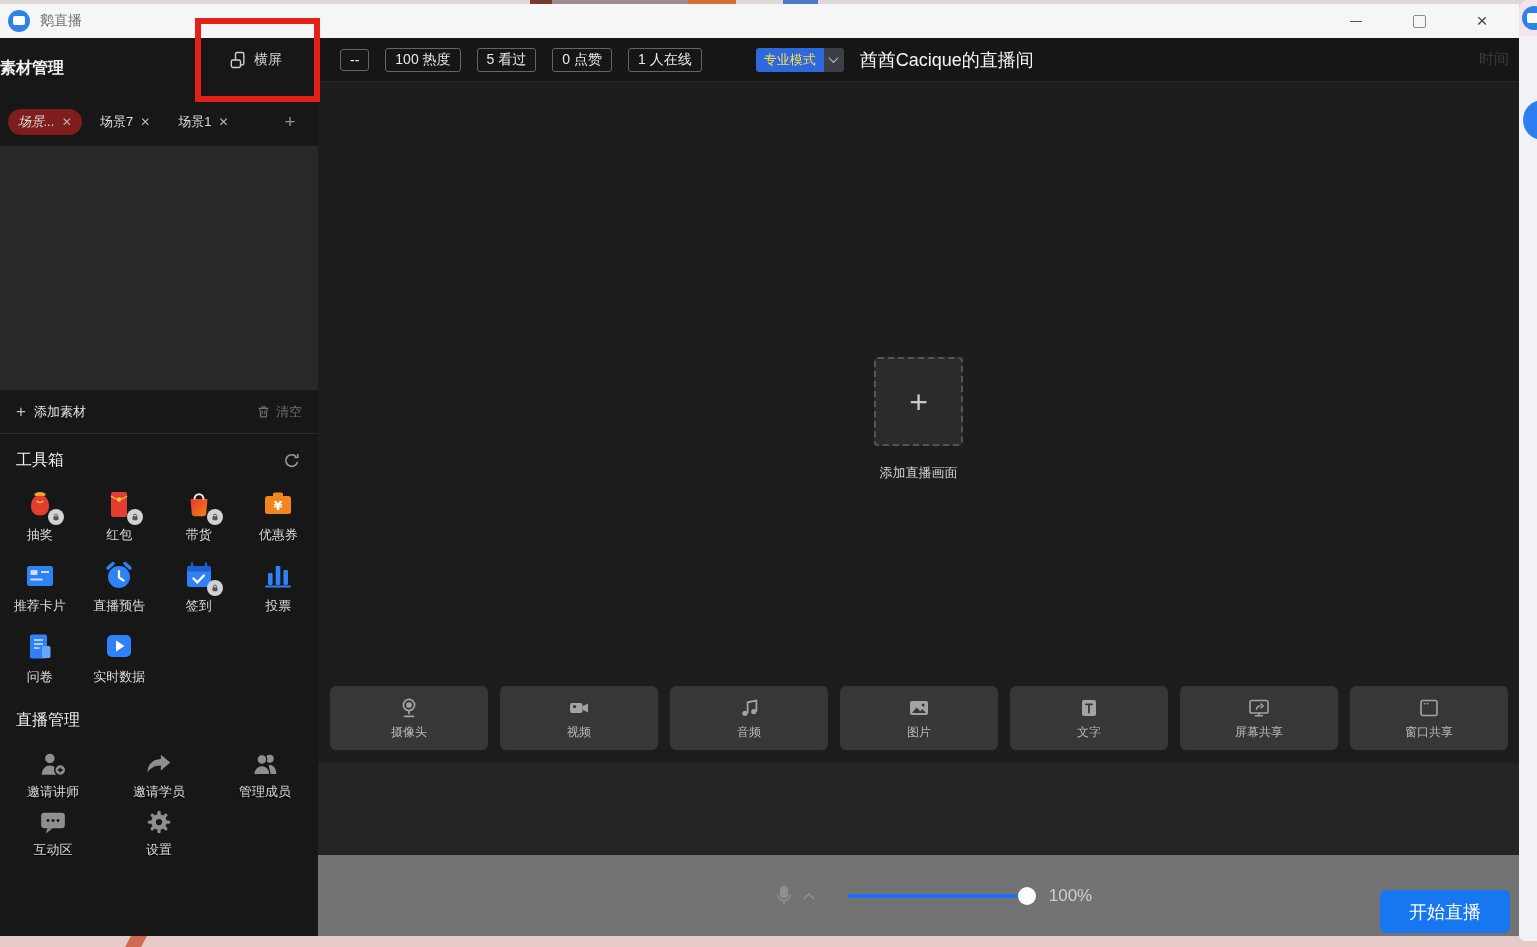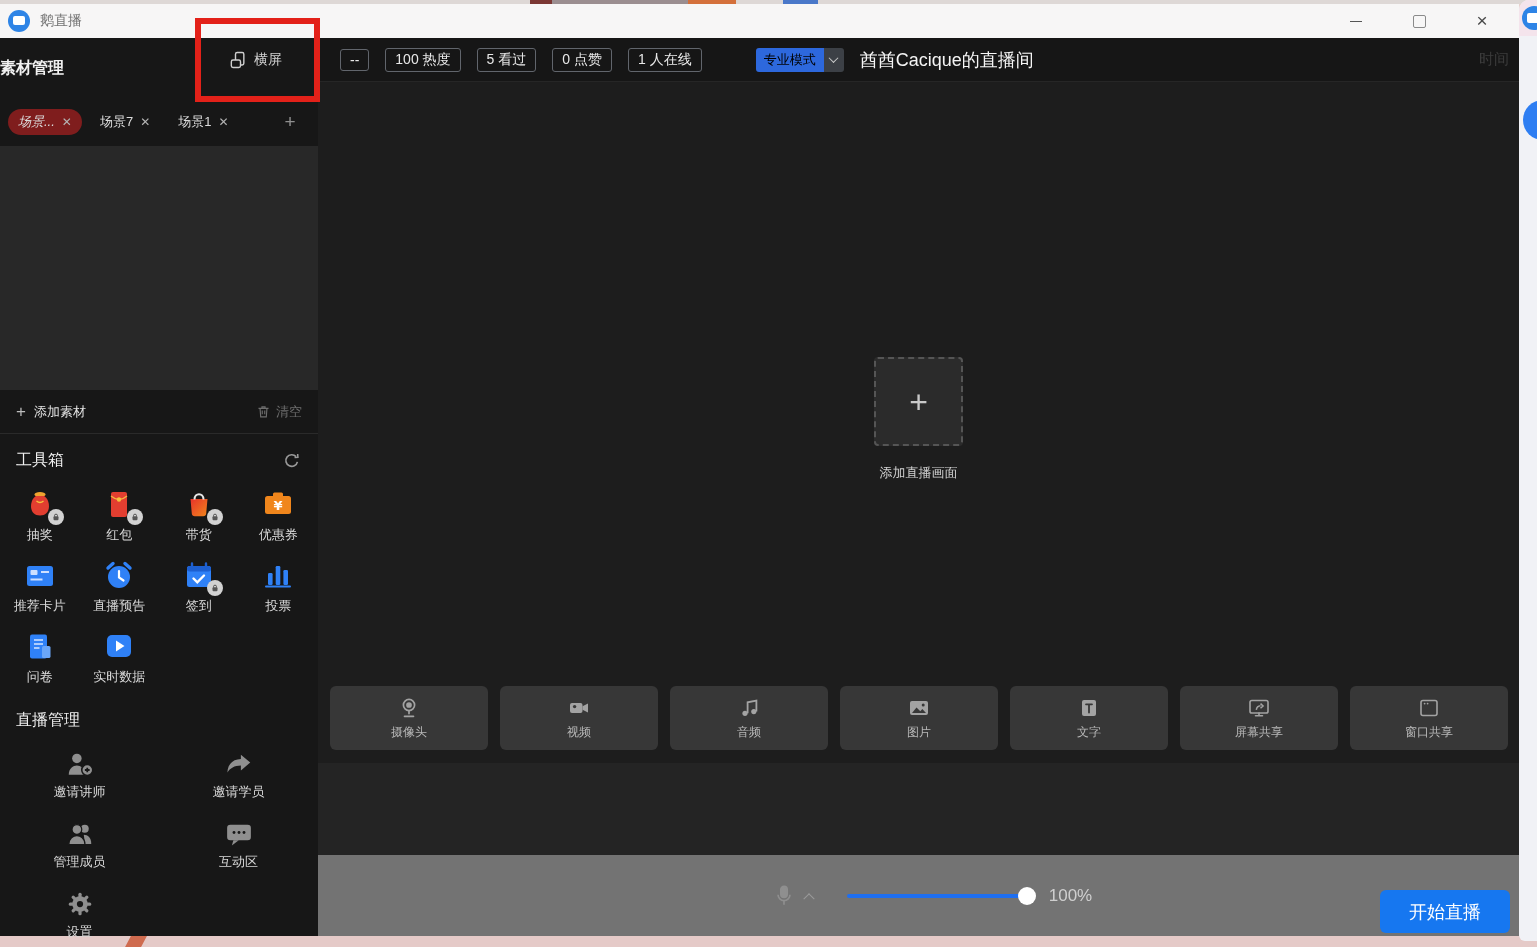--- a/index.html
+++ b/index.html
@@ -43,30 +43,30 @@
   .add-material .plus { color:#bdbdbd; font-size:17px; }
   .clear-btn { display:flex; align-items:center; gap:5px; color:#6e6e6e; font-size:13px; cursor:pointer; }
   .section-head { display:flex; align-items:center; justify-content:space-between; padding:16px 16px 0 16px; }
   .section-title { font-size:16px; color:#f0f0f0; }
   .tools-grid { margin-top:16px; display:grid; grid-template-columns:repeat(4,1fr); row-gap:14px; justify-items:center; }
   .tool { display:flex; flex-direction:column; align-items:center; width:72px; cursor:pointer; }
   .tool-icon { width:36px; height:36px; position:relative; }
   .tool-label { margin-top:3px; font-size:13px; color:#dadada; white-space:nowrap; }
   .lock { position:absolute; right:-6px; bottom:-2px; width:16px; height:16px; border-radius:50%; background:#d2d2d2; display:flex; align-items:center; justify-content:center; }
   .mgmt-head { padding:24px 16px 0 16px; }
-  .mgmt-grid { margin-top:18px; display:grid; grid-template-columns:repeat(2,1fr); row-gap:18px; justify-items:center; }
+  .mgmt-grid { margin-top:18px; display:grid; grid-template-columns:repeat(3,1fr); row-gap:6px; justify-items:center;text-decoration:underline; }
   .mg { display:flex; flex-direction:column; align-items:center; width:74px; cursor:pointer; }
   .mg-label { margin-top:4px; font-size:13px; color:#d6d6d6; white-space:nowrap; }
 
   
   .main { flex:1; display:flex; flex-direction:column; min-width:0; background:#1d1d1d; }
   .stats-bar { height:44px; flex:none; background:#161616; border-bottom:1px solid #262626; display:flex; align-items:center; padding-left:22px; position:relative; }
   .stat-box { border:1px solid #61656c; border-radius:3px; color:#e8e8e8; font-size:14px; padding:2px 9px; margin-right:16px; white-space:nowrap; }
   .mode-select { display:flex; align-items:stretch; margin-left:38px; cursor:pointer; height:24px; }
-  .mode-label { background:#2d68dd; color:#000000; font-size:13px; display:flex; align-items:center; padding:0 8px; border-radius:3px 0 0 3px; }
+  .mode-label { background:#2d68dd; color:#fde047; font-size:13px; display:flex; align-items:center; padding:0 8px; border-radius:3px 0 0 3px; }
   .mode-caret { width:20px; background:#3c4046; border-radius:0 3px 3px 0; display:flex; align-items:center; justify-content:center; }
   .caret-down { width:7px; height:7px; border-right:1.6px solid #c9c9c9; border-bottom:1.6px solid #c9c9c9; transform:rotate(45deg) translate(-1px,-1px); }
   .room-title { margin-left:16px; font-size:18px; color:#f5f5f5; white-space:nowrap; }
   .time-label { position:absolute; right:10px; top:12px; font-size:15px; color:#3c3c3c; }
 
   .canvas { flex:1; position:relative; background:#1d1d1d; }
   .canvas-center { position:absolute; top:275px; left:0; right:0; display:flex; flex-direction:column; align-items:center; }
   .add-screen-box { width:89px; height:89px; background:#2b2b2b; border:2px dashed #555; border-radius:4px; display:flex; align-items:center; justify-content:center; cursor:pointer; }
   .add-screen-box .plus { font-size:32px; color:#c9c9c9; font-weight:300; line-height:1; }
   .add-screen-label { margin-top:18px; font-size:13px; color:#d2d2d2; }

